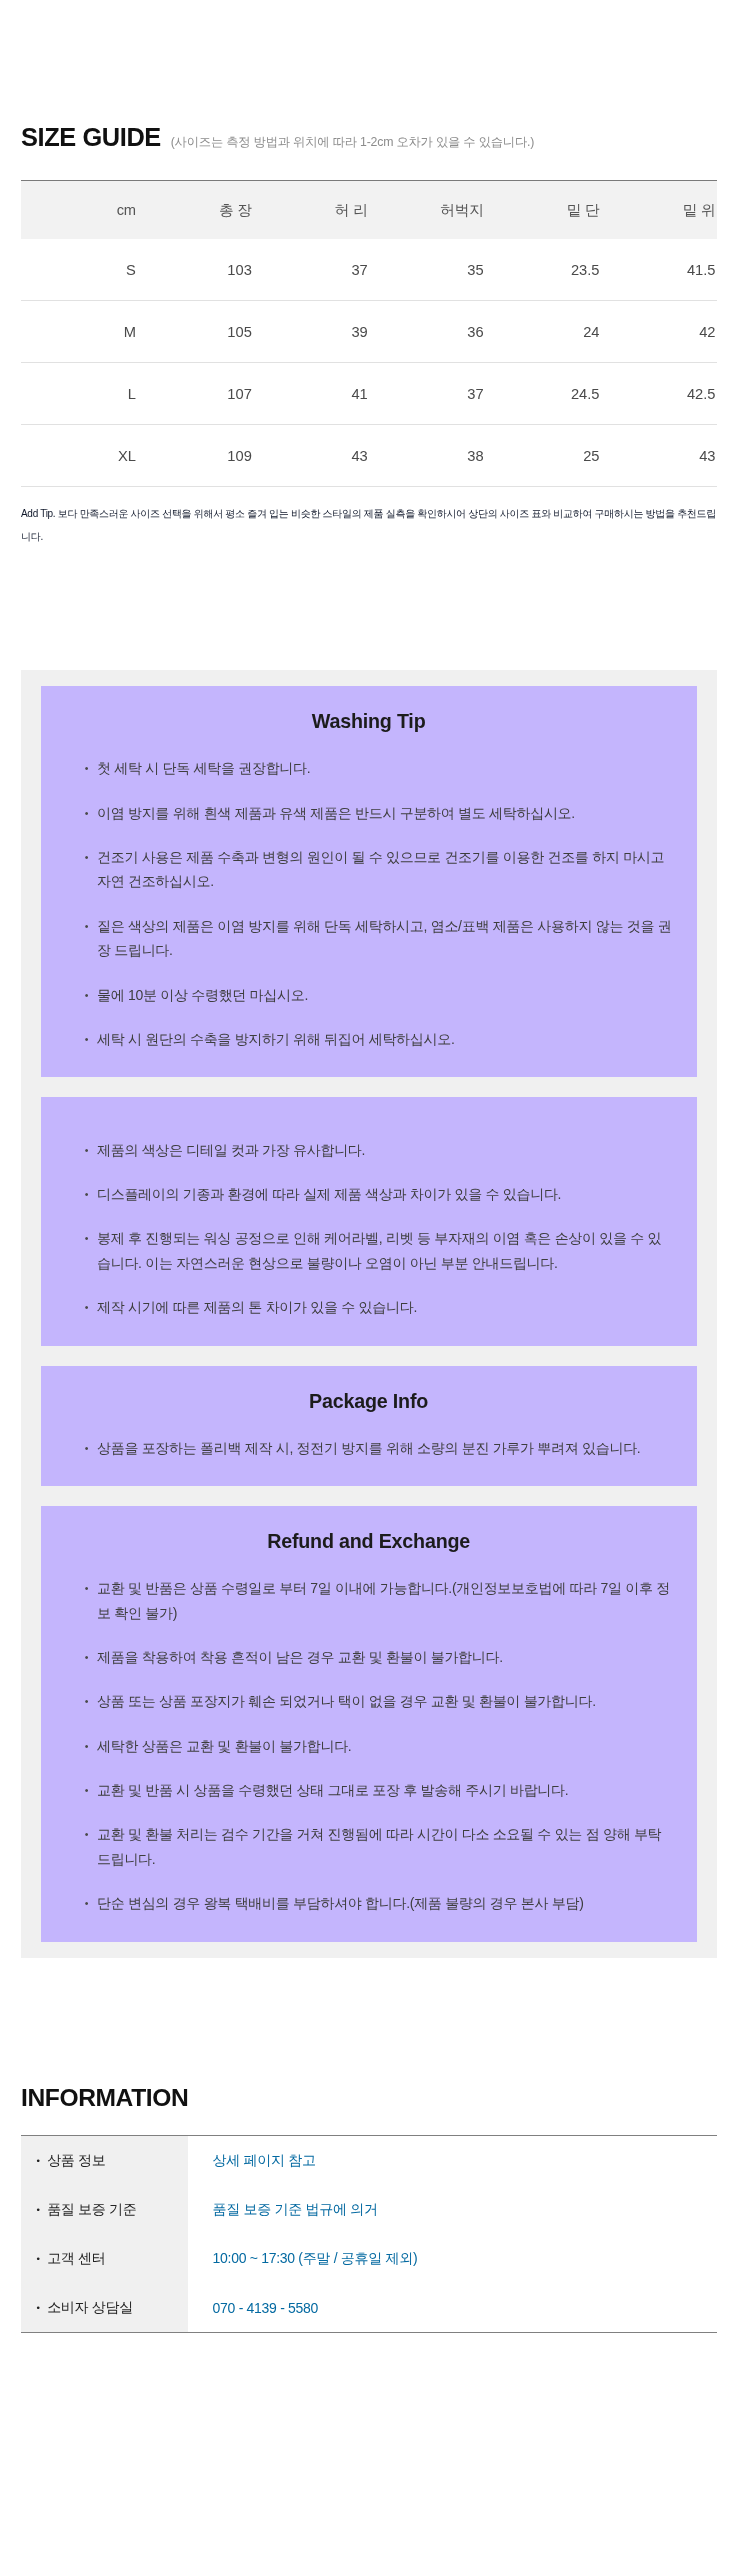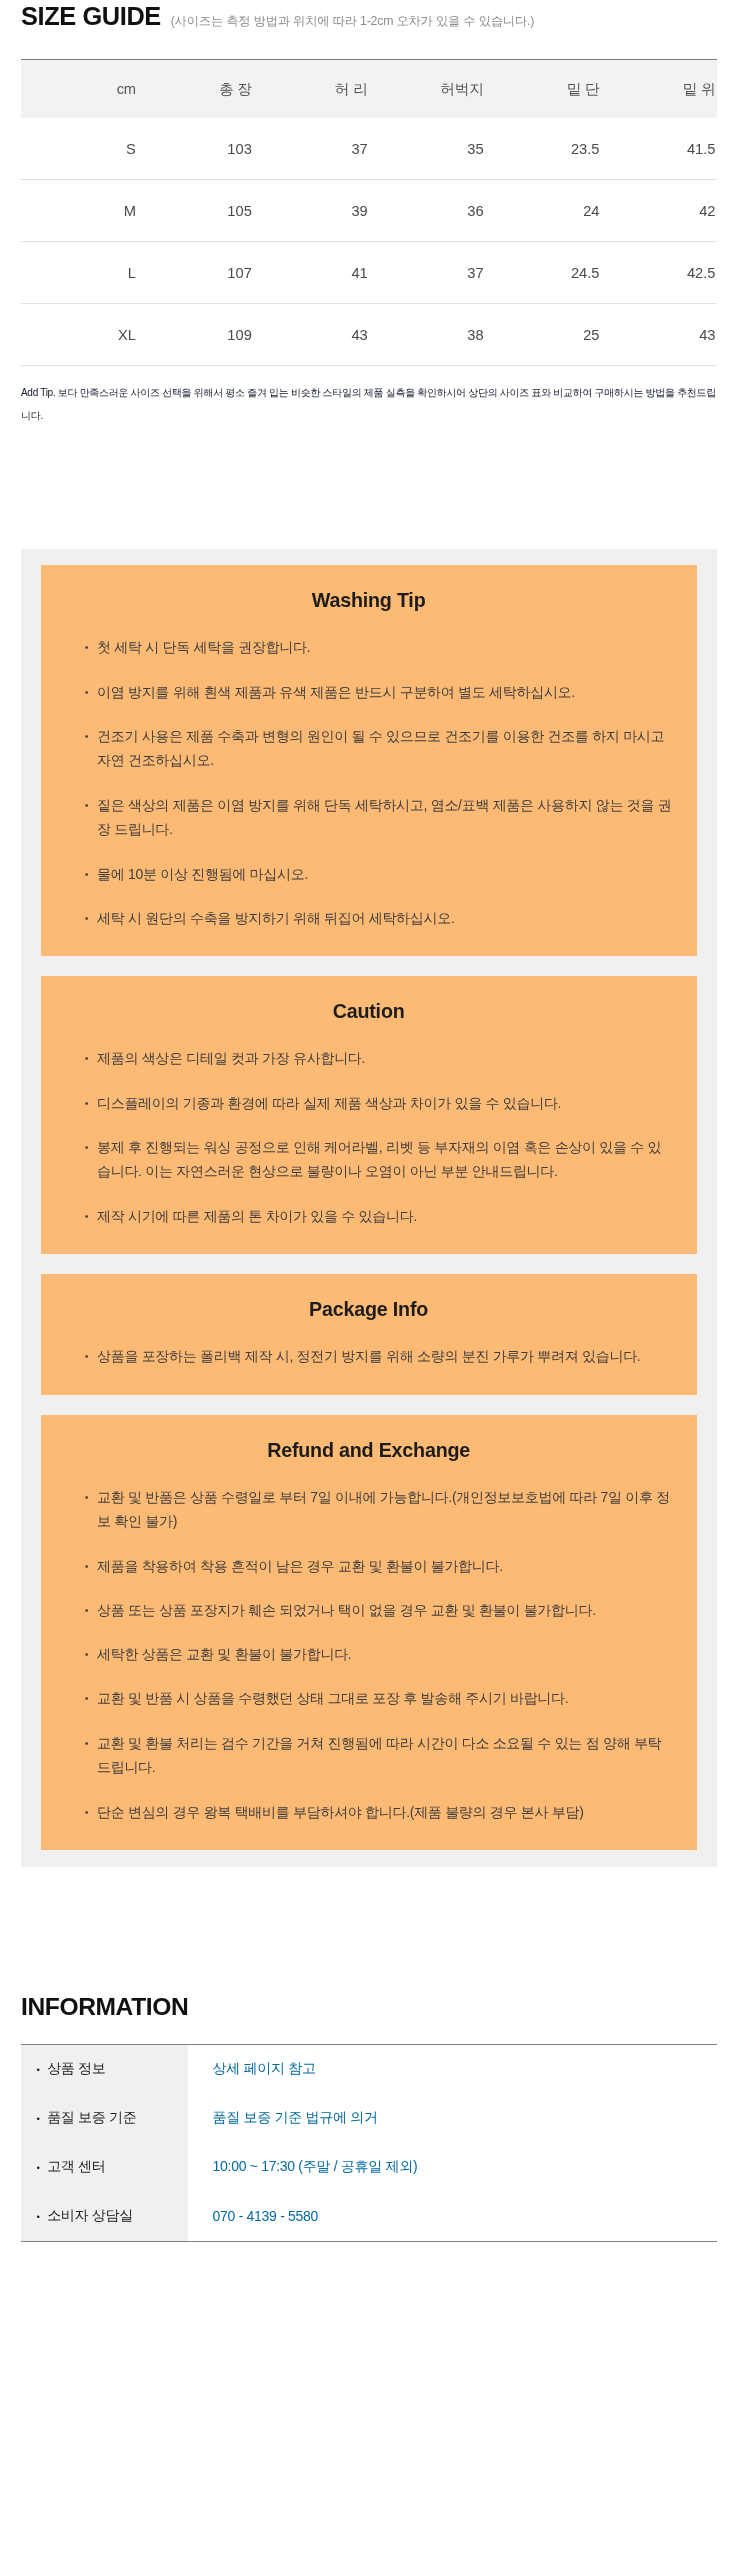--- a/index.html
+++ b/index.html
@@ -5,21 +5,21 @@
   html,body { margin:0; padding:0; background:#ffffff; }
   body {
     width:737px; min-height:2576px;
     font-family:"Liberation Sans","DejaVu Sans",sans-serif;
     color:#3d3d3d;
     -webkit-font-smoothing:antialiased;
   }
   .page { padding:0 20.5px 88px 21px; }
 
   
-  .sg-header { display:flex; align-items:baseline; }
+  .sg-header { padding-top:121px; display:flex; align-items:baseline; }
   .sg-title {
     font-size:25.4px; font-weight:700; letter-spacing:-0.4px; color:#111;
     margin:0; line-height:33px;
   }
   .sg-subtitle { font-size:12.3px; color:#8c8c8c; margin-left:9.8px; letter-spacing:-0.2px; }
 
   
   table.size-table {
     width:100%; border-collapse:collapse; margin-top:26px;
     border-top:1.6px solid #7a7a7a; border-bottom:0.8px solid #e1e1e1;
@@ -38,21 +38,21 @@
   
   .add-tip {
     margin:14.7px 0 0; font-size:10px; line-height:23px; color:#0f172a;
     letter-spacing:-0.3px;
   }
 
   
   .notice-section {
     margin-top:122px; background:#f0f0f0; padding:16.4px 19.7px;
   }
-  .card { background:#fdba74; padding:21px 24.6px 26px 44px; }
+  .card { background:#c4b5fd; padding:21px 24.6px 26px 44px; }
   .card + .card { margin-top:19.7px; }
   .card-title {
     margin:0 0 11.5px; padding-right:19.7px;
     text-align:center; font-size:19.7px; font-weight:700; color:#1c1c1c;
     line-height:29.5px; letter-spacing:-0.2px;
   }
   .card ul { list-style:none; margin:0; padding:0; }
   .card li {
     position:relative; margin-top:19.7px; padding-left:12.3px;
     font-size:14px; line-height:24.6px; color:#3d3d3d; letter-spacing:-0.3px;
@@ -144,27 +144,26 @@
 
   <div class="notice-section">
 
   <div class="card">
     <h3 class="card-title">Washing Tip</h3>
     <ul>
           <li><span>첫 세탁 시 단독 세탁을 권장합니다.</span></li>
           <li><span>이염 방지를 위해 흰색 제품과 유색 제품은 반드시 구분하여 별도 세탁하십시오.</span></li>
           <li><span>건조기 사용은 제품 수축과 변형의 원인이 될 수 있으므로 건조기를 이용한 건조를 하지 마시고 자연 건조하십시오.</span></li>
           <li><span>짙은 색상의 제품은 이염 방지를 위해 단독 세탁하시고, 염소/표백 제품은 사용하지 않는 것을 권장 드립니다.</span></li>
-          <li><span>물에 10분 이상 진행됨에 마십시오.</span></li>
+          <li><span>물에 10분 이상 수령했던 마십시오.</span></li>
           <li><span>세탁 시 원단의 수축을 방지하기 위해 뒤집어 세탁하십시오.</span></li>
         </ul>
   </div>
 
   <div class="card">
-    <h3 class="card-title">Caution</h3>
     <ul>
           <li><span>제품의 색상은 디테일 컷과 가장 유사합니다.</span></li>
           <li><span>디스플레이의 기종과 환경에 따라 실제 제품 색상과 차이가 있을 수 있습니다.</span></li>
           <li><span>봉제 후 진행되는 워싱 공정으로 인해 케어라벨, 리벳 등 부자재의 이염 혹은 손상이 있을 수 있습니다. 이는 자연스러운 현상으로 불량이나 오염이 아닌 부분 안내드립니다.</span></li>
           <li><span>제작 시기에 따른 제품의 톤 차이가 있을 수 있습니다.</span></li>
         </ul>
   </div>
 
   <div class="card">
     <h3 class="card-title">Package Info</h3>

